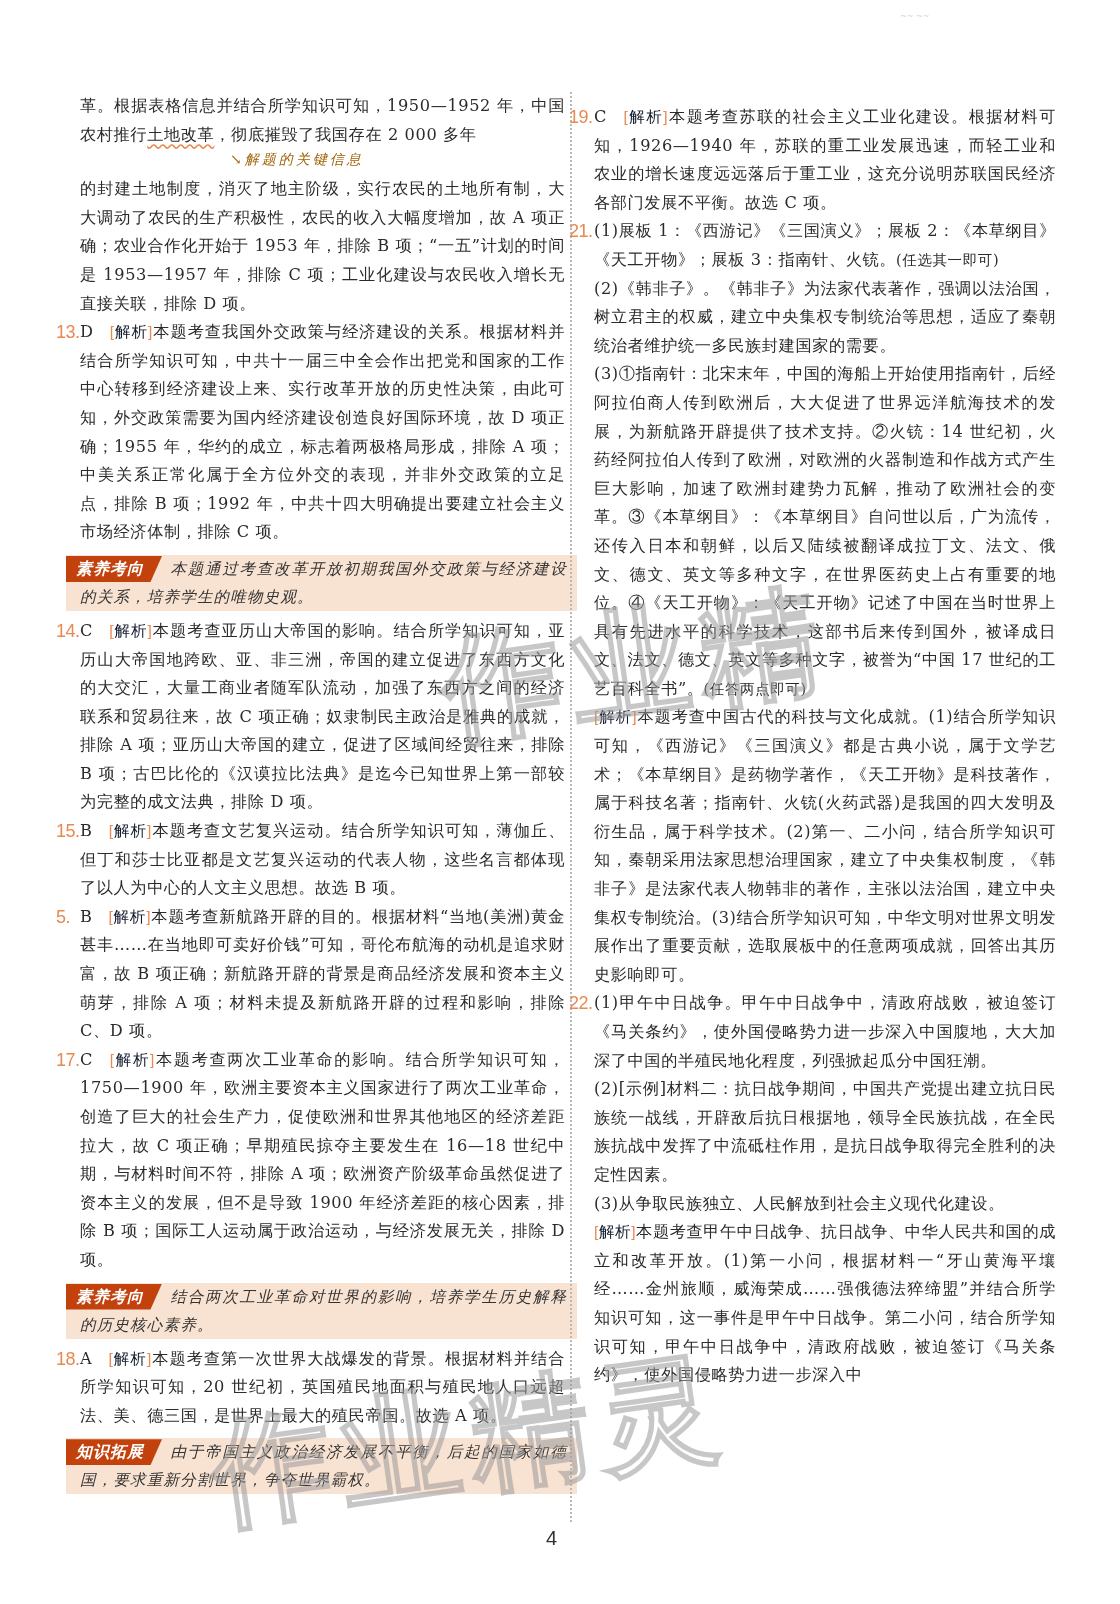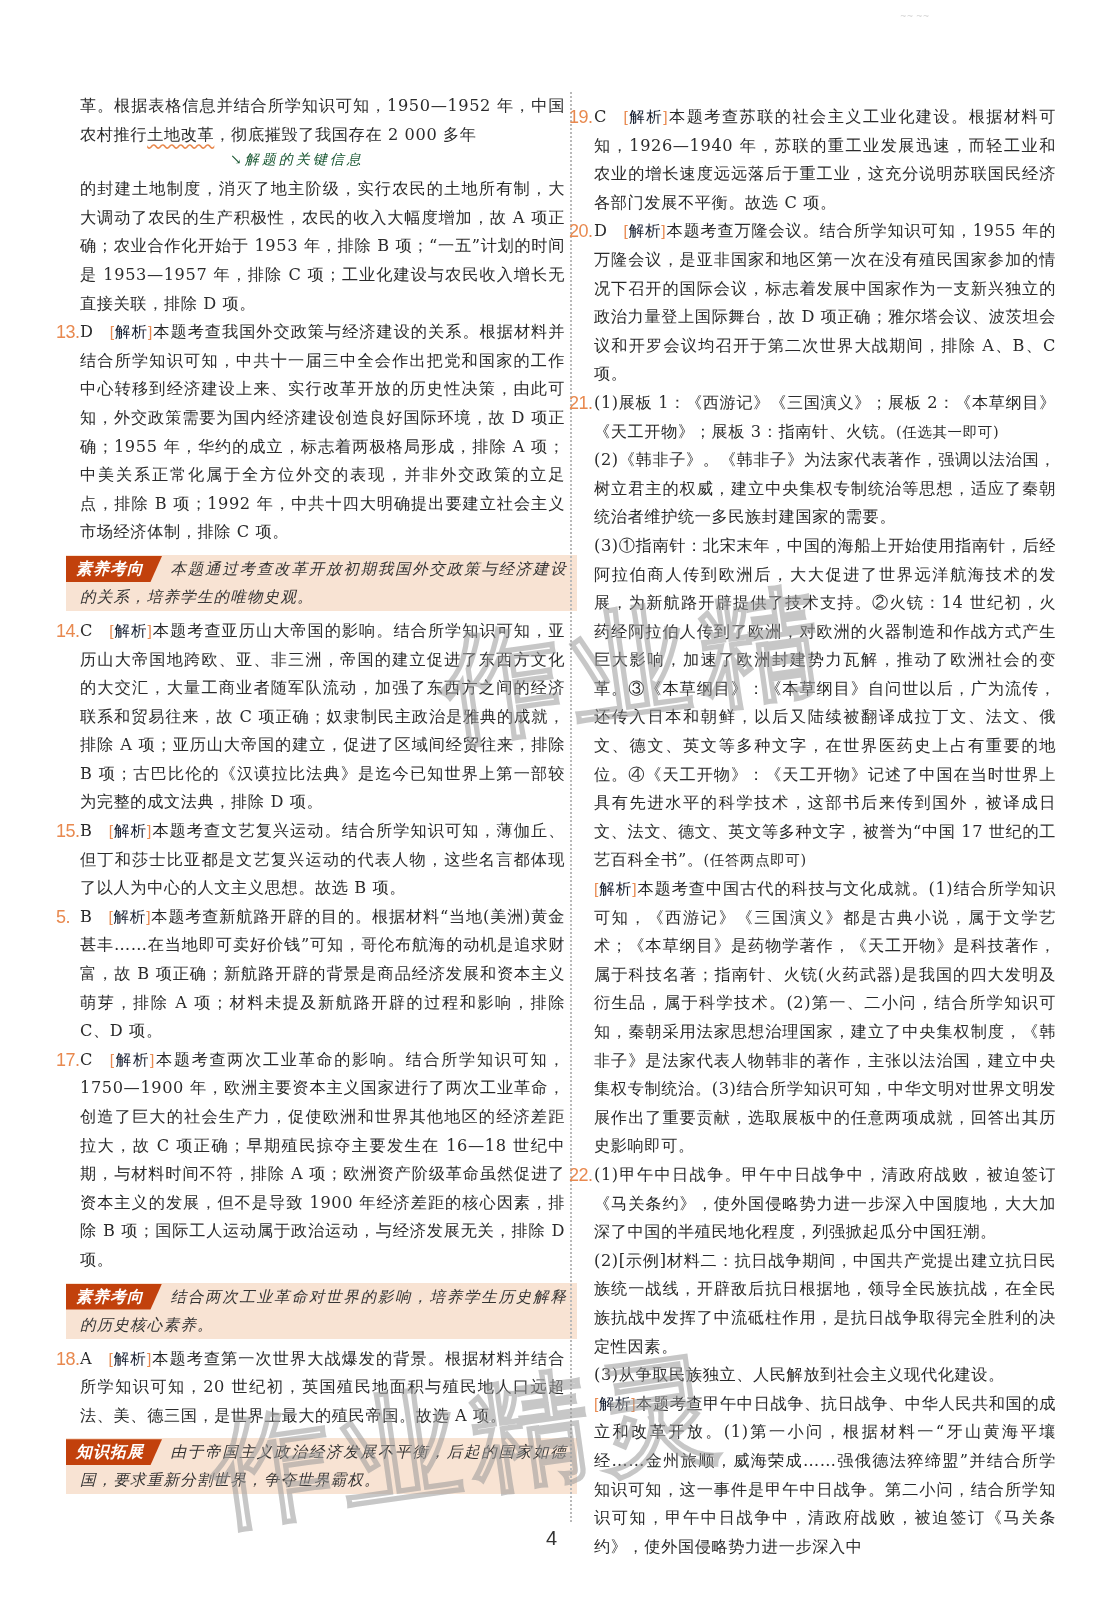--- a/index.html
+++ b/index.html
@@ -27,21 +27,21 @@
   .answer { margin-right: 10px; }
   .tag {
     color: #0f172a; font-family: "Liberation Sans", "DejaVu Sans", sans-serif;
     font-size: 15.5px;
   }
   .tag::before { content: "["; color: #e8894f; }
   .tag::after { content: "]"; color: #e8894f; }
   .para { margin: 0; }
   .handnote {
     display: block; height: 26px; line-height: 20px;
-    padding-left: 150px; color: #14532d; font-size: 14px; font-style: italic; letter-spacing: 3px;
+    padding-left: 150px; color: #a16207; font-size: 14px; font-style: italic; letter-spacing: 3px;
   }
   .wavy { text-decoration: underline wavy #e8894f; text-underline-offset: 4px; }
   .callout {
     position: relative; margin: 8px -12px 6px -14px; padding: 0 10px 0 14px;
     background: #f8e3d3; font-size: 15.5px; line-height: 28px; letter-spacing: 1.2px;
     font-style: italic; color: #333;
   }
   .callout-label {
     display: inline-block; height: 26px; line-height: 26px; padding: 0 18px 0 10px;
     margin-left: -14px; margin-right: 8px;
@@ -131,25 +131,20 @@
   <div class="divider"></div>
 
   <div class="col col-right">
 
     <div class="item">
       <span class="qnum">19.</span>
       <span class="answer">C</span>
       <span class="tag">解析</span><span>本题考查苏联的社会主义工业化建设。根据材料可知，1926—1940 年，苏联的重工业发展迅速，而轻工业和农业的增长速度远远落后于重工业，这充分说明苏联国民经济各部门发展不平衡。故选 C 项。</span>
     </div>
 
-    <div class="item">
-      <span class="qnum">20.</span>
-      <span class="answer">D</span>
-      <span class="tag">解析</span><span>本题考查万隆会议。结合所学知识可知，1955 年的万隆会议，是亚非国家和地区第一次在没有殖民国家参加的情况下召开的国际会议，标志着发展中国家作为一支新兴独立的政治力量登上国际舞台，故 D 项正确；雅尔塔会议、波茨坦会议和开罗会议均召开于第二次世界大战期间，排除 A、B、C 项。</span>
-    </div>
 
     <div class="item">
       <span class="qnum">21.</span>
       <p class="sub"><span>(1)展板 1：《西游记》《三国演义》；展板 2：《本草纲目》《天工开物》；展板 3：指南针、火铳。</span><span class="small-note">(任选其一即可)</span></p>
       <p class="sub">(2)《韩非子》。《韩非子》为法家代表著作，强调以法治国，树立君主的权威，建立中央集权专制统治等思想，适应了秦朝统治者维护统一多民族封建国家的需要。</p>
       <p class="sub"><span>(3)①指南针：北宋末年，中国的海船上开始使用指南针，后经阿拉伯商人传到欧洲后，大大促进了世界远洋航海技术的发展，为新航路开辟提供了技术支持。②火铳：14 世纪初，火药经阿拉伯人传到了欧洲，对欧洲的火器制造和作战方式产生巨大影响，加速了欧洲封建势力瓦解，推动了欧洲社会的变革。③《本草纲目》：《本草纲目》自问世以后，广为流传，还传入日本和朝鲜，以后又陆续被翻译成拉丁文、法文、俄文、德文、英文等多种文字，在世界医药史上占有重要的地位。④《天工开物》：《天工开物》记述了中国在当时世界上具有先进水平的科学技术，这部书后来传到国外，被译成日文、法文、德文、英文等多种文字，被誉为“中国 17 世纪的工艺百科全书”。</span><span class="small-note">(任答两点即可)</span></p>
       <p class="sub"><span class="tag">解析</span><span>本题考查中国古代的科技与文化成就。(1)结合所学知识可知，《西游记》《三国演义》都是古典小说，属于文学艺术；《本草纲目》是药物学著作，《天工开物》是科技著作，属于科技名著；指南针、火铳(火药武器)是我国的四大发明及衍生品，属于科学技术。(2)第一、二小问，结合所学知识可知，秦朝采用法家思想治理国家，建立了中央集权制度，《韩非子》是法家代表人物韩非的著作，主张以法治国，建立中央集权专制统治。(3)结合所学知识可知，中华文明对世界文明发展作出了重要贡献，选取展板中的任意两项成就，回答出其历史影响即可。</span></p>
     </div>
 
     <div class="item">

